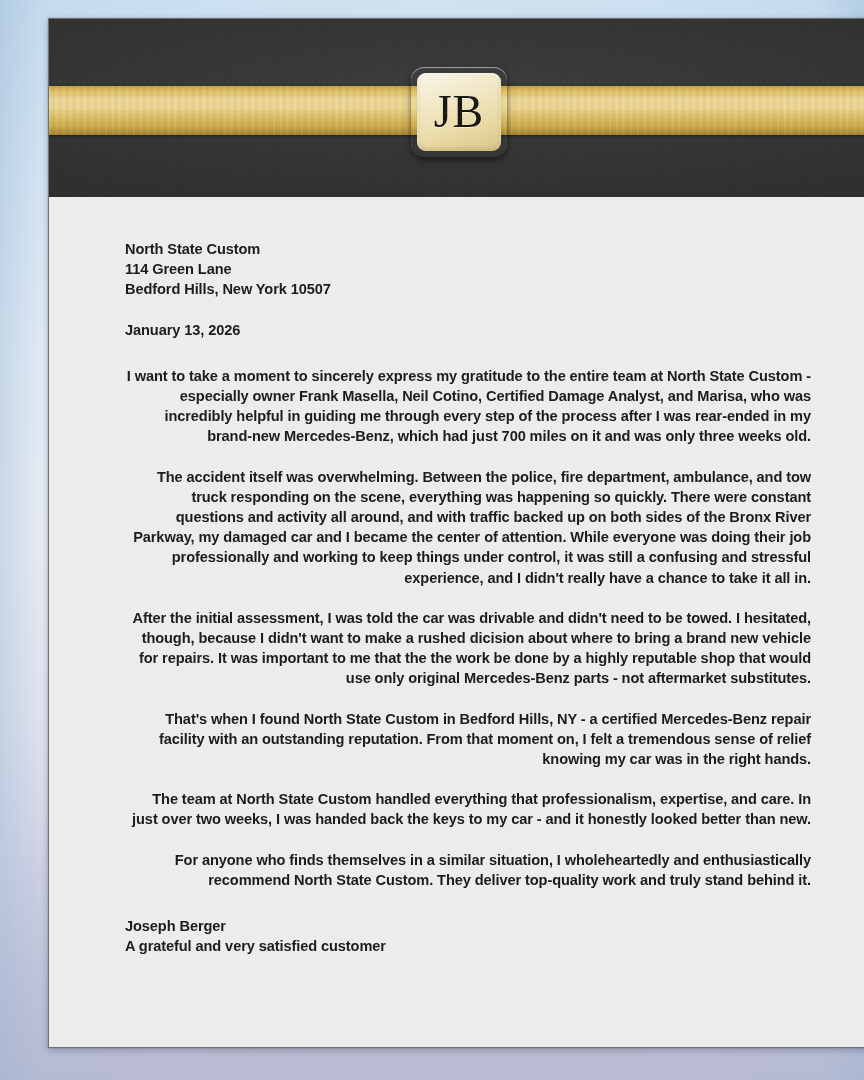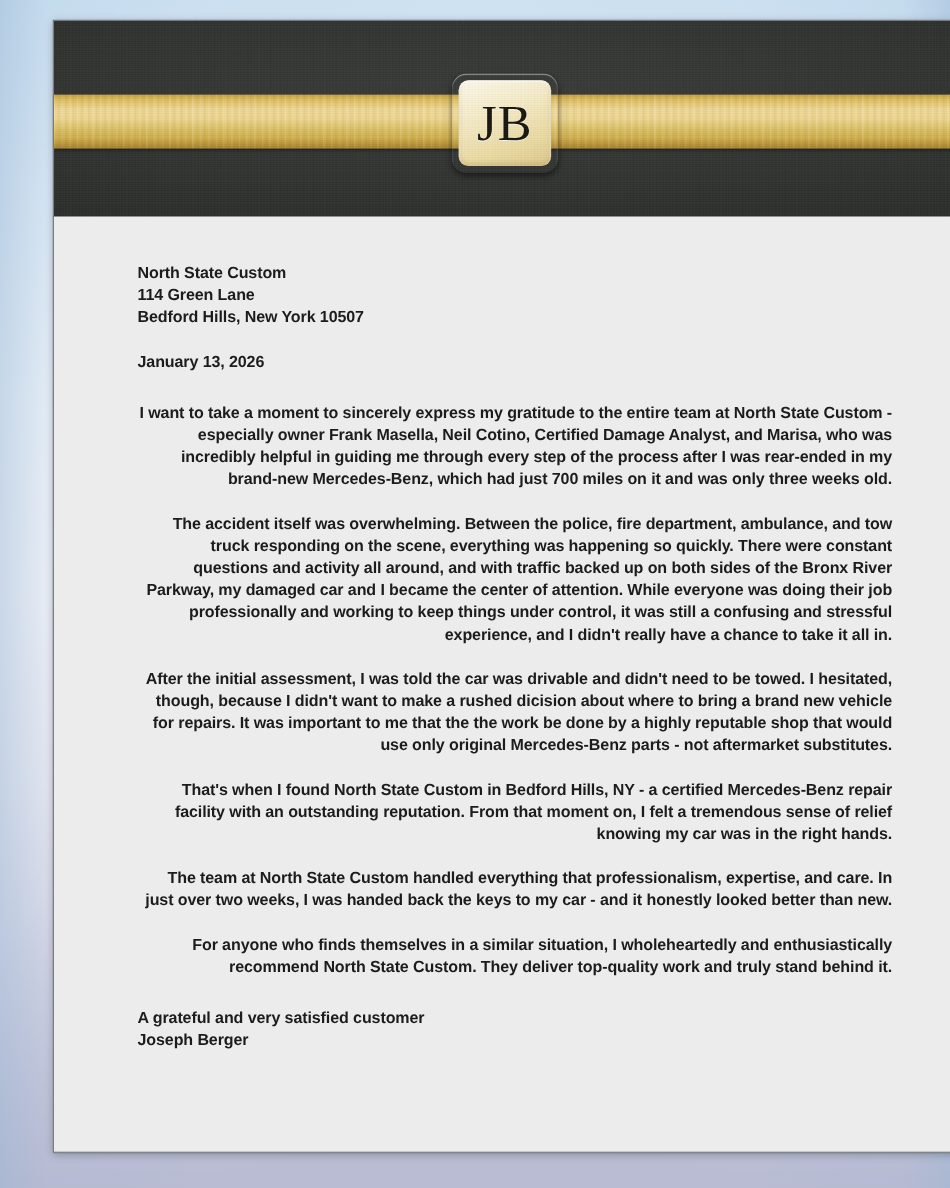--- a/index.html
+++ b/index.html
@@ -225,21 +225,21 @@
         <div class="date-line">January 13, 2026</div>
 
         <p class="para">I want to take a moment to sincerely express my gratitude to the entire team at North State Custom - especially owner Frank Masella, Neil Cotino, Certified Damage Analyst, and Marisa, who was incredibly helpful in guiding me through every step of the process after I was rear-ended in my brand-new Mercedes-Benz, which had just 700 miles on it and was only three weeks old.</p>
         <p class="para">The accident itself was overwhelming. Between the police, fire department, ambulance, and tow truck responding on the scene, everything was happening so quickly. There were constant questions and activity all around, and with traffic backed up on both sides of the Bronx River Parkway, my damaged car and I became the center of attention. While everyone was doing their job professionally and working to keep things under control, it was still a confusing and stressful experience, and I didn't really have a chance to take it all in.</p>
         <p class="para">After the initial assessment, I was told the car was drivable and didn't need to be towed. I hesitated, though, because I didn't want to make a rushed dicision about where to bring a brand new vehicle for repairs. It was important to me that the the work be done by a highly reputable shop that would use only original Mercedes-Benz parts - not aftermarket substitutes.</p>
         <p class="para">That's when I found North State Custom in Bedford Hills, NY - a certified Mercedes-Benz repair facility with an outstanding reputation. From that moment on, I felt a tremendous sense of relief knowing my car was in the right hands.</p>
         <p class="para">The team at North State Custom handled everything that professionalism, expertise, and care. In just over two weeks, I was handed back the keys to my car - and it honestly looked better than new.</p>
         <p class="para">For anyone who finds themselves in a similar situation, I wholeheartedly and enthusiastically recommend North State Custom. They deliver top-quality work and truly stand behind it.</p>
 
         <div class="sign-block">
+          <div class="sign-line">Joseph Berger</div>
           <div class="sign-line">A grateful and very satisfied customer</div>
-          <div class="sign-line">Joseph Berger</div>
         </div>
 
       </div>
     </div>
 
   </div>
 </div>
 
 </body></html>

